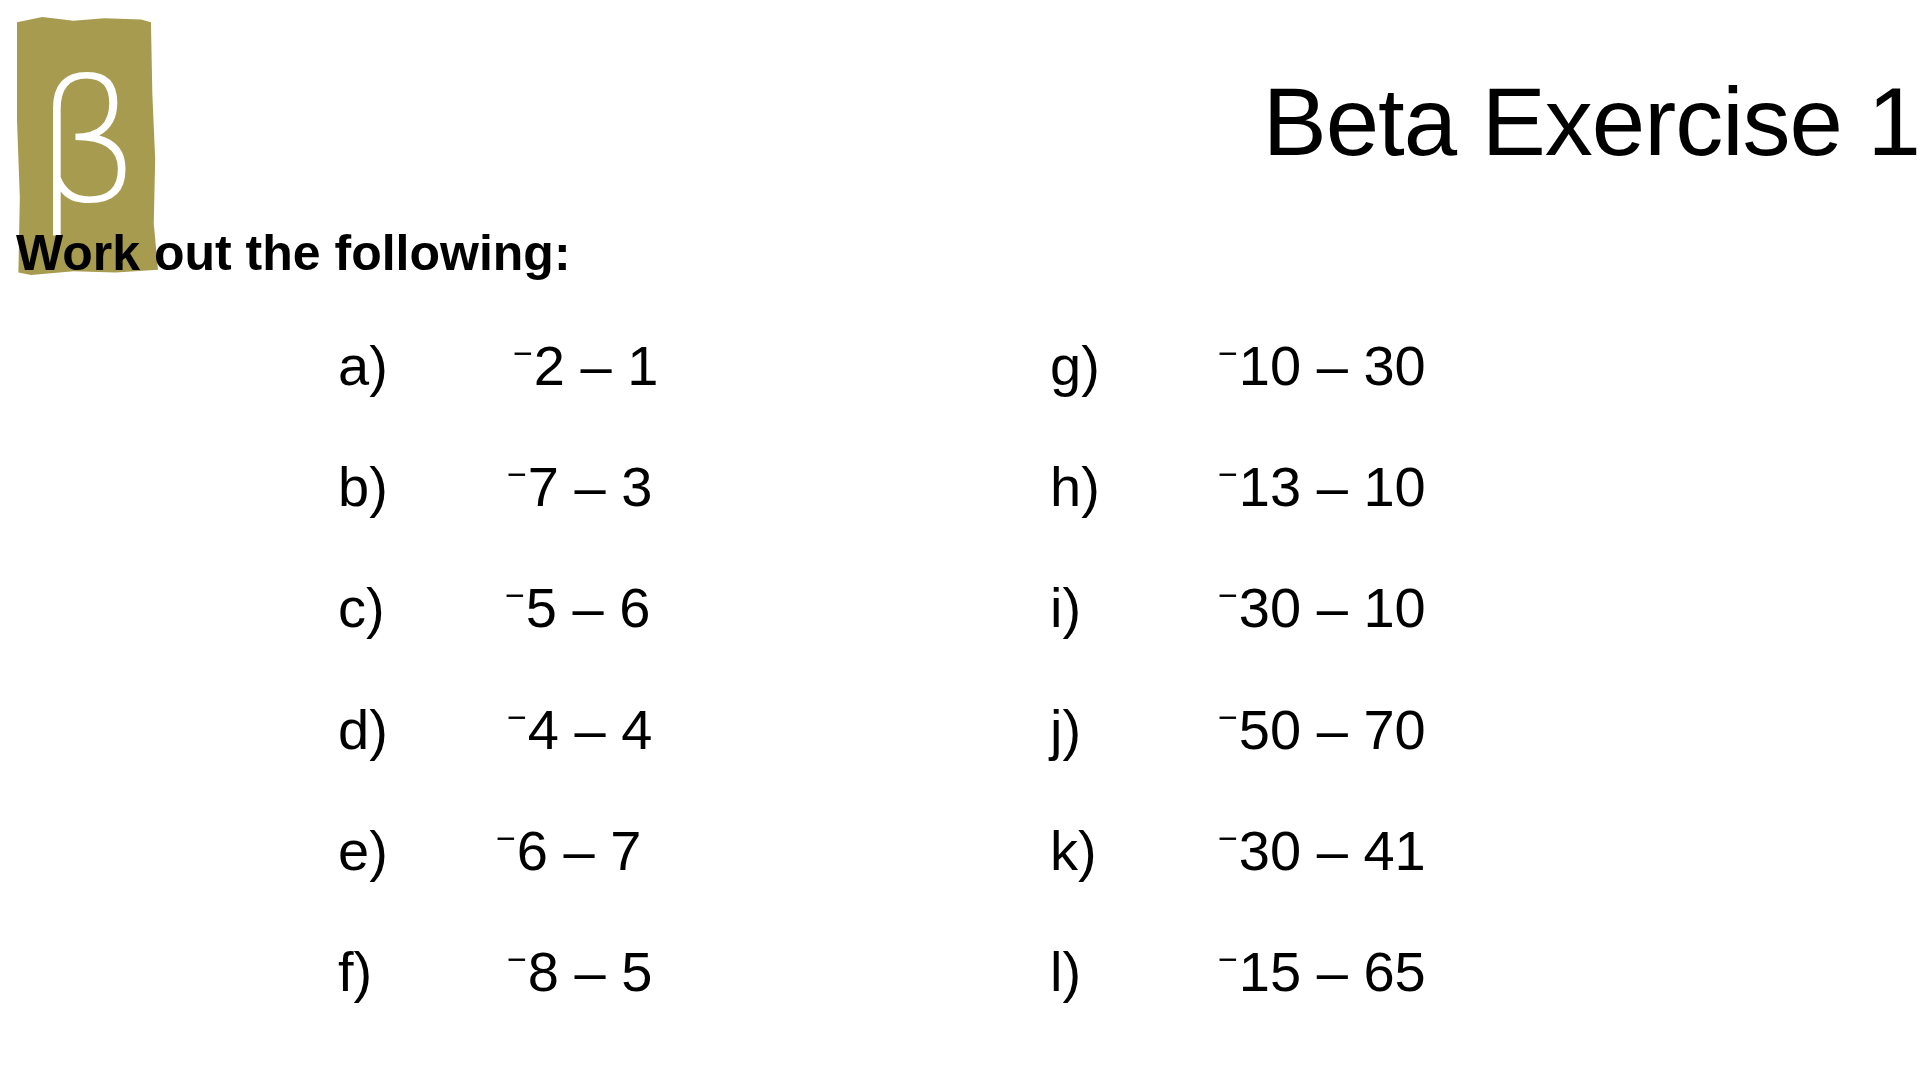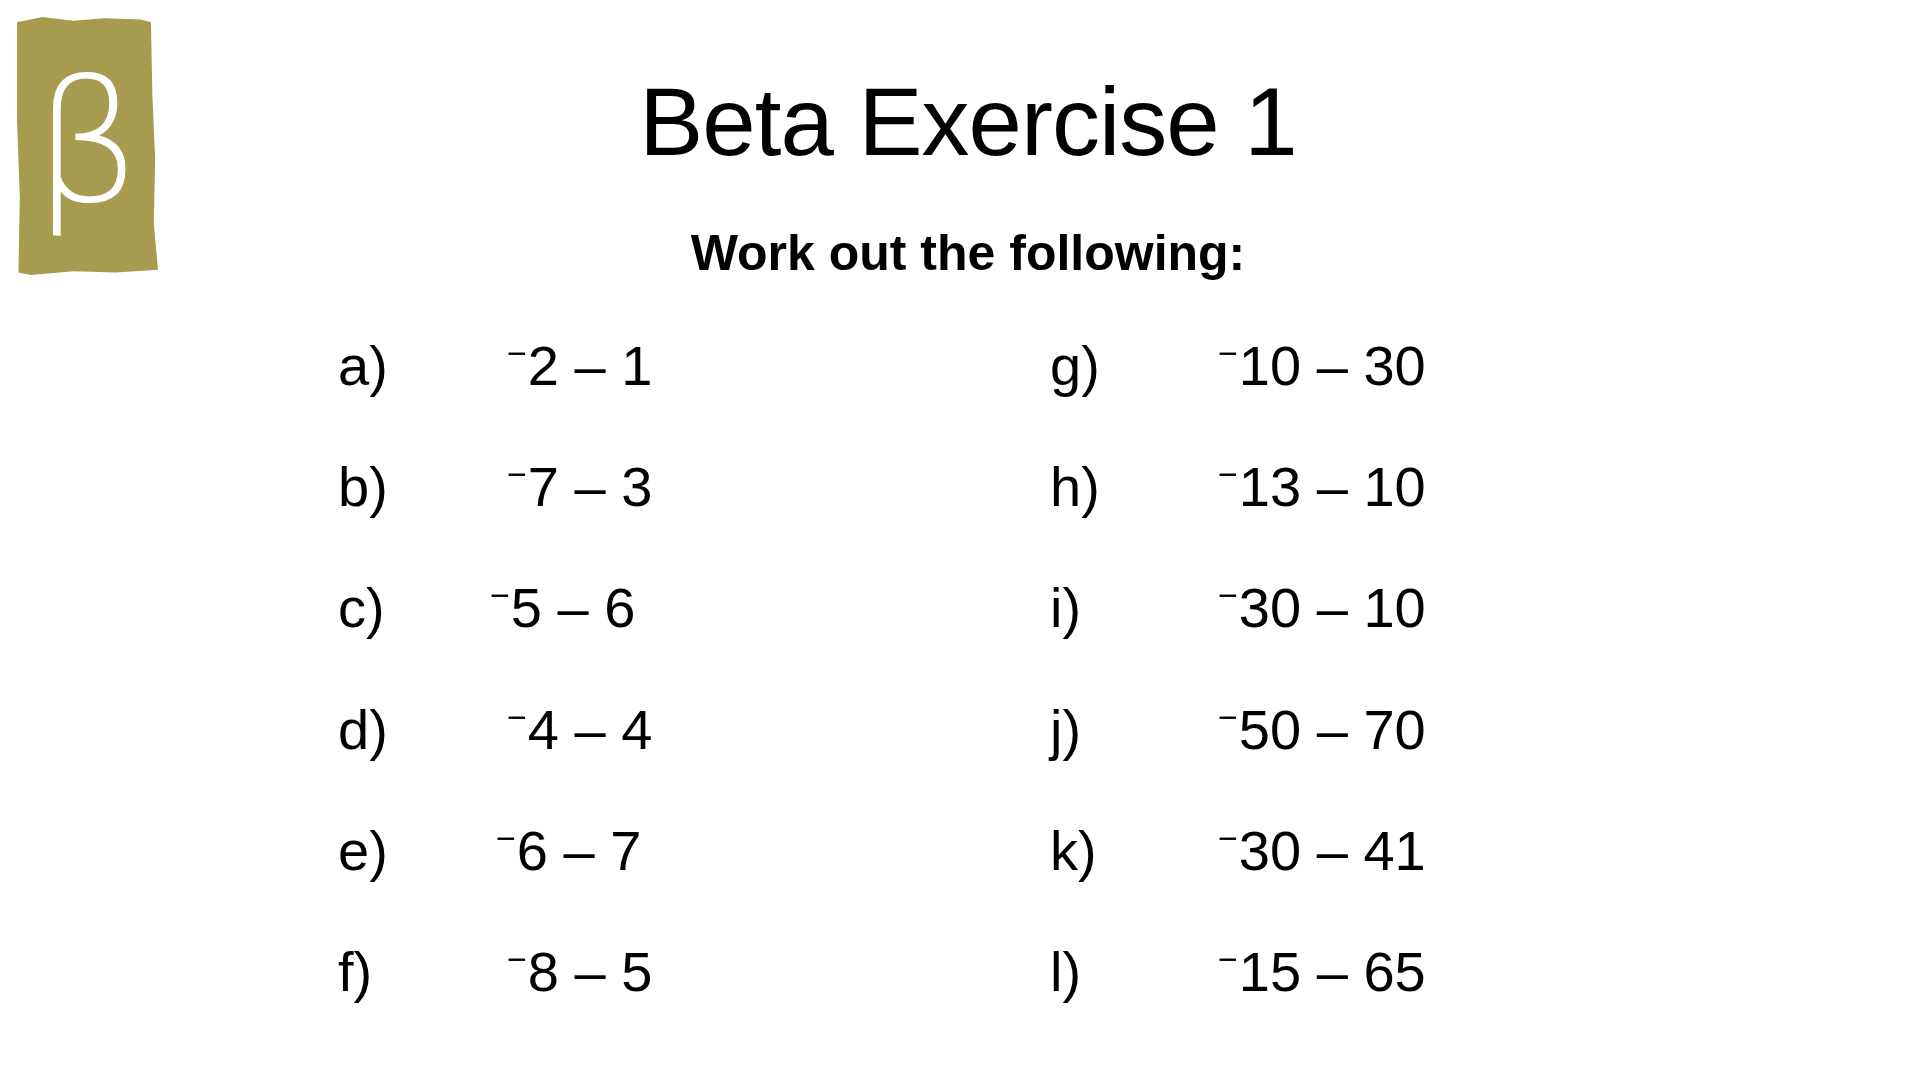--- a/index.html
+++ b/index.html
@@ -11,25 +11,25 @@
     position: absolute; left: 17px; top: 17px; width: 141px; height: 258px;
     background: #a79b4f;
     clip-path: polygon(0% 2%, 18% 0%, 40% 1.5%, 62% 0.5%, 88% 1%, 95% 2%, 96% 30%, 98% 55%, 97% 80%, 100% 98%, 70% 99%, 40% 98.5%, 10% 100%, 1% 99%, 2% 70%, 0% 40%);
   }
   .logo-glyph {
     position: absolute; left: 0; right: 0; top: 40px; text-align: center;
     color: #fff; font-family: "DejaVu Sans", sans-serif; font-weight: 200;
     font-size: 170px; line-height: 1;
   }
   .title {
-    position: absolute; left: 0; right: 0; top: 74px; text-align: center;
+    position: absolute; left: 0; right: 0; top: 74px; text-align: right;
     font-size: 96px; font-weight: 400; line-height: 1; letter-spacing: -1px; padding-left: 16px;
   }
   .subtitle {
-    position: absolute; left: 0; right: 0; top: 228px; text-align: center;
+    position: absolute; left: 0; right: 0; top: 228px; 
     font-size: 50px; font-weight: 700; line-height: 1; padding-left: 16px;
   }
   .row {
     position: absolute; height: 70px; font-size: 56px; line-height: 70px; white-space: nowrap;
   }
   .lbl { position: absolute; left: 0; top: 0; }
   .expr { position: absolute; top: 0; }
   .neg { font-size: 34px; position: relative; top: -20px; margin-right: 1px; }
 </style>
 </head>
@@ -38,29 +38,29 @@
 <div class="logo">
   <div class="logo-glyph">β</div>
 </div>
 
 <div class="title">Beta Exercise 1</div>
 <div class="subtitle">Work out the following:</div>
 
 <div id="questions">
     <div class="row" style="left: 338px; top: 331px;">
       <span class="lbl">a)</span>
-      <span class="expr" style="left:169px"><span class="neg">−</span><span>2</span> <span>–</span> <span>1</span></span>
+      <span class="expr" style="left:175px"><span class="neg">−</span><span>2</span> <span>–</span> <span>1</span></span>
     </div>
     <div class="row" style="left: 338px; top: 452px;">
       <span class="lbl">b)</span>
       <span class="expr" style="left:169px"><span class="neg">−</span><span>7</span> <span>–</span> <span>3</span></span>
     </div>
     <div class="row" style="left: 338px; top: 573px;">
       <span class="lbl">c)</span>
-      <span class="expr" style="left:152px"><span class="neg">−</span><span>5</span> <span>–</span> <span>6</span></span>
+      <span class="expr" style="left:167px"><span class="neg">−</span><span>5</span> <span>–</span> <span>6</span></span>
     </div>
     <div class="row" style="left: 338px; top: 695px;">
       <span class="lbl">d)</span>
       <span class="expr" style="left:169px"><span class="neg">−</span><span>4</span> <span>–</span> <span>4</span></span>
     </div>
     <div class="row" style="left: 338px; top: 816px;">
       <span class="lbl">e)</span>
       <span class="expr" style="left:158px"><span class="neg">−</span><span>6</span> <span>–</span> <span>7</span></span>
     </div>
     <div class="row" style="left: 338px; top: 937px;">

